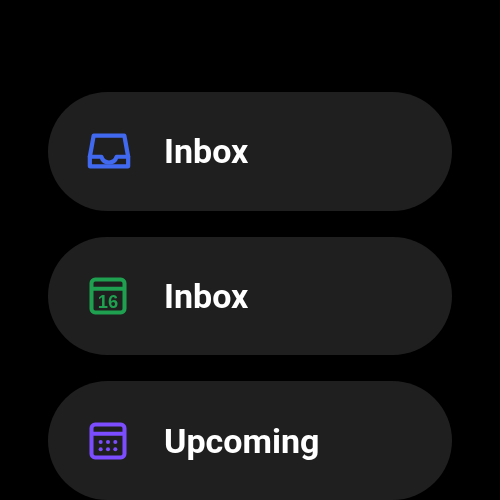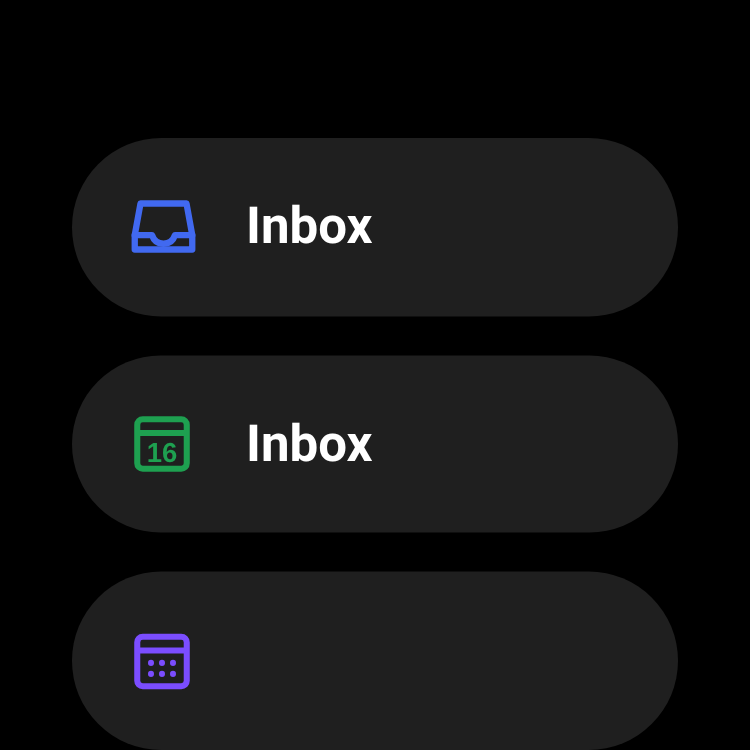--- a/index.html
+++ b/index.html
@@ -75,13 +75,14 @@
       <rect x="3" y="3" width="18" height="18" rx="2" stroke="#7b4dff" stroke-width="2.2" fill="none"></rect>
       <line x1="3" y1="8" x2="21" y2="8" stroke="#7b4dff" stroke-width="2.2"></line>
       <circle cx="8" cy="12.5" r="1.1" fill="#7b4dff"></circle>
       <circle cx="12" cy="12.5" r="1.1" fill="#7b4dff"></circle>
       <circle cx="16" cy="12.5" r="1.1" fill="#7b4dff"></circle>
       <circle cx="8" cy="16.5" r="1.1" fill="#7b4dff"></circle>
       <circle cx="12" cy="16.5" r="1.1" fill="#7b4dff"></circle>
       <circle cx="16" cy="16.5" r="1.1" fill="#7b4dff"></circle>
     </svg>
   </span>
+  <span class="label">Upcoming</span>
 </div>
 
 </body></html>

